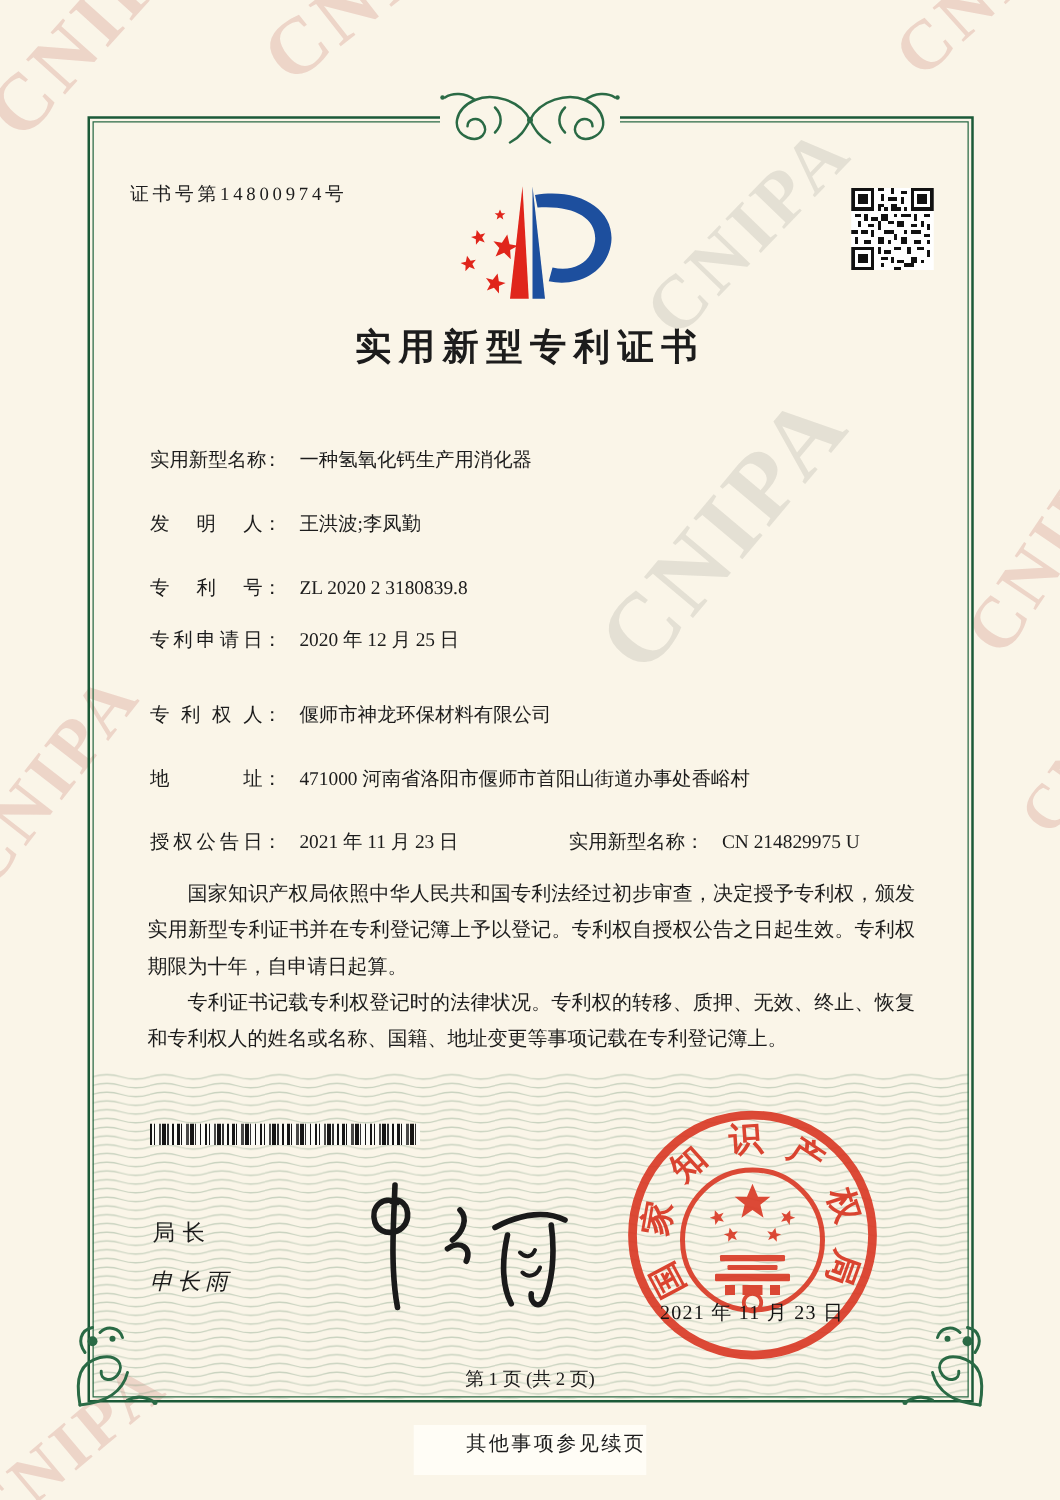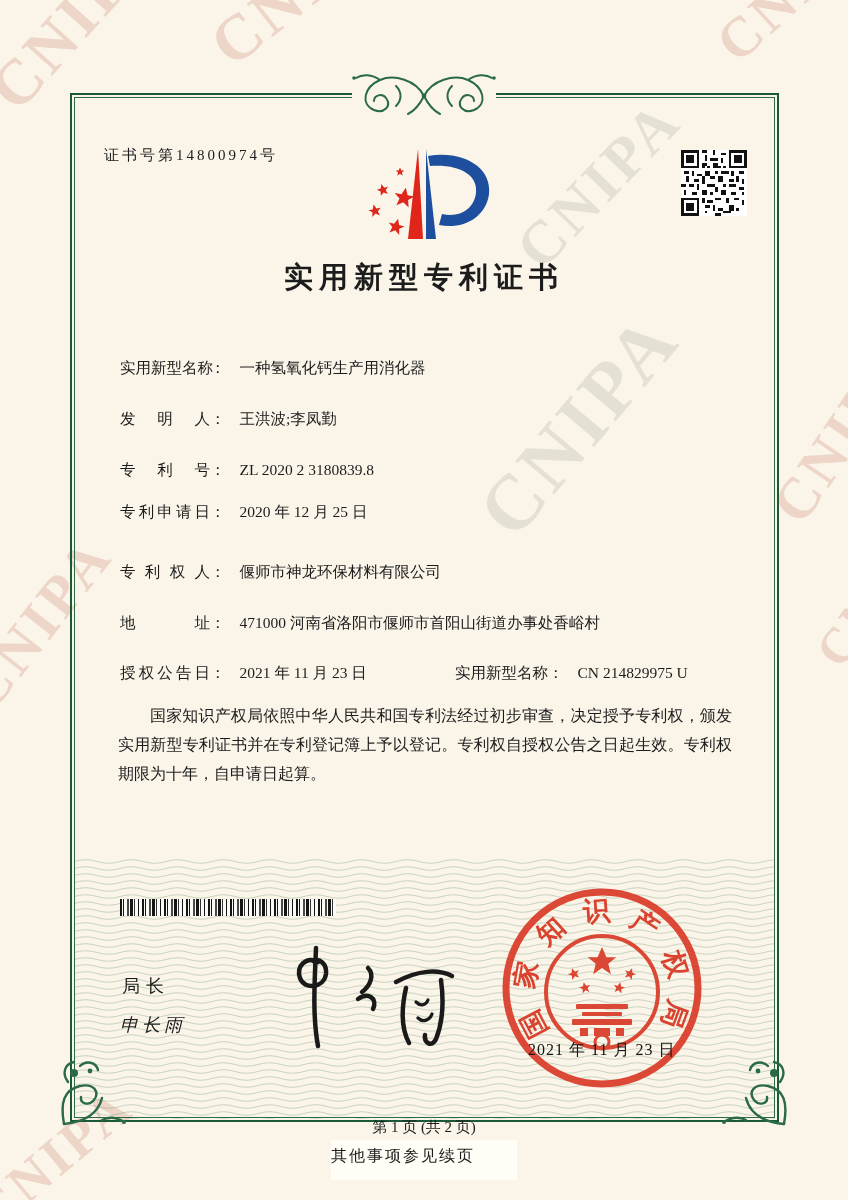--- a/index.html
+++ b/index.html
@@ -61,25 +61,25 @@
   }
   
   .sig-title{position:absolute;left:122px;top:974px;font-size:18px;letter-spacing:6px;text-align:right;}
   .sig-name{position:absolute;left:120px;top:1013px;font-size:18px;letter-spacing:4px;font-style:italic;}
   
   .seal-date{
     position:absolute;left:528px;top:1040px;font-size:16px;letter-spacing:1px;
     color:#141414;z-index:6;
   }
   .pageno{
-    position:absolute;left:0;top:1094px;width:848px;text-align:center;font-size:15px;margin-top:24px;
+    position:absolute;left:0;top:1094px;width:848px;text-align:center;font-size:15px;
   }
   .footnote{
     position:absolute;left:331px;top:1140px;width:186px;height:40px;
-    background:#fffdf6;text-align:left;font-size:16px;line-height:32px;
+    background:#fffdf6;text-align:right;font-size:16px;line-height:32px;
     letter-spacing:2px;
   }
   svg{display:block;}
 </style>
 </head>
 <body>
 
 <div class="wm pink" style="left:-34px;top:-18px;transform:rotate(-48deg);">CNIPA</div>
 <div class="wm pink" style="left:196px;top:-52px;transform:rotate(-38deg);">CNIPA</div>
 <div class="wm pink" style="left:700px;top:-46px;transform:rotate(-42deg);font-size:56px;">CNIPA</div>
@@ -278,20 +278,21 @@
 </div>
 <div class="frow" style="top:663px;">
   <span class="flabel">授权公告日</span><span class="fcolon">：</span><span class="fvalue">2021 年 11 月 23 日</span>
 </div>
 <div class="frow2" style="top:663px;">
   <span>实用新型名称</span><span>：</span><span class="fvalue">CN 214829975 U</span>
 </div>
 
 <div class="bodytext">
   <p>国家知识产权局依照中华人民共和国专利法经过初步审查，决定授予专利权，颁发实用新型专利证书并在专利登记簿上予以登记。专利权自授权公告之日起生效。专利权期限为十年，自申请日起算。</p>
+  <p>专利证书记载专利权登记时的法律状况。专利权的转移、质押、无效、终止、恢复和专利权人的姓名或名称、国籍、地址变更等事项记载在专利登记簿上。</p>
 </div>
 
 <div class="barcode"></div>
 
 <div class="sig-title">局长</div>
 <div class="sig-name">申长雨</div>
 
 <div class="abs" style="left:278px;top:942px;z-index:5;">
   <svg width="190" height="115" viewBox="0 0 190 115">
     <g stroke="#1a1a1a" fill="none" stroke-width="4.5" stroke-linecap="round" stroke-linejoin="round">

